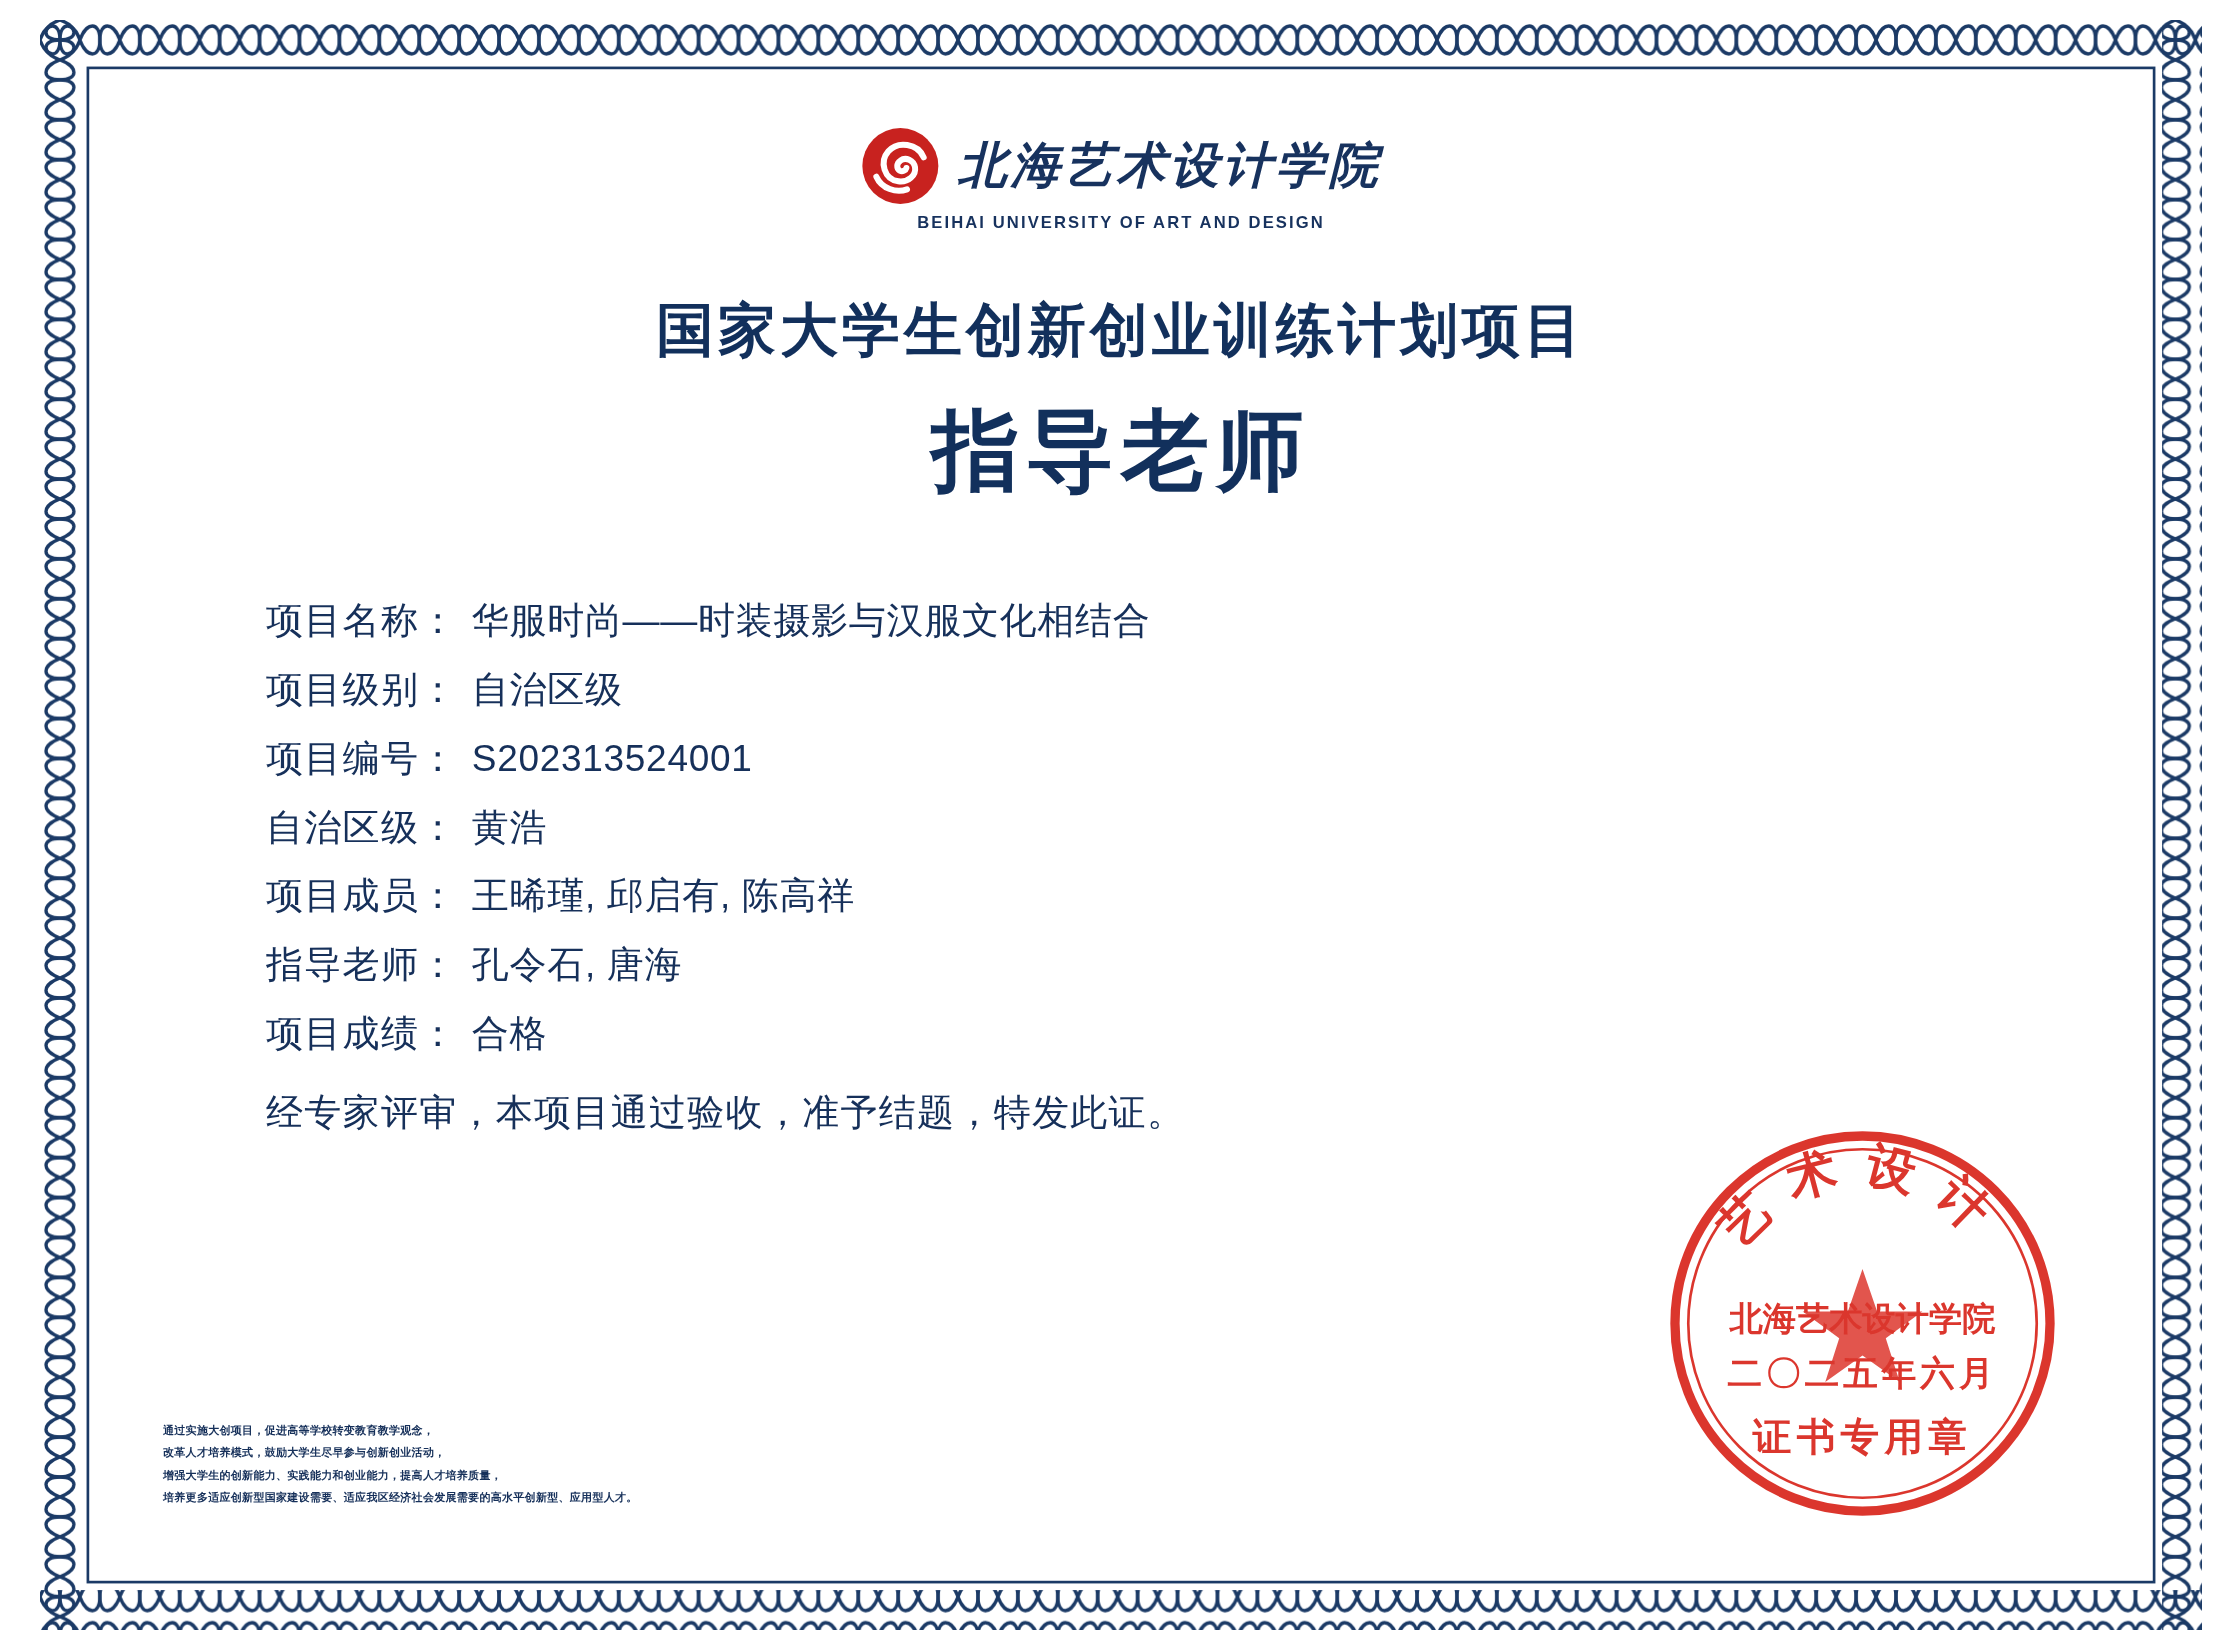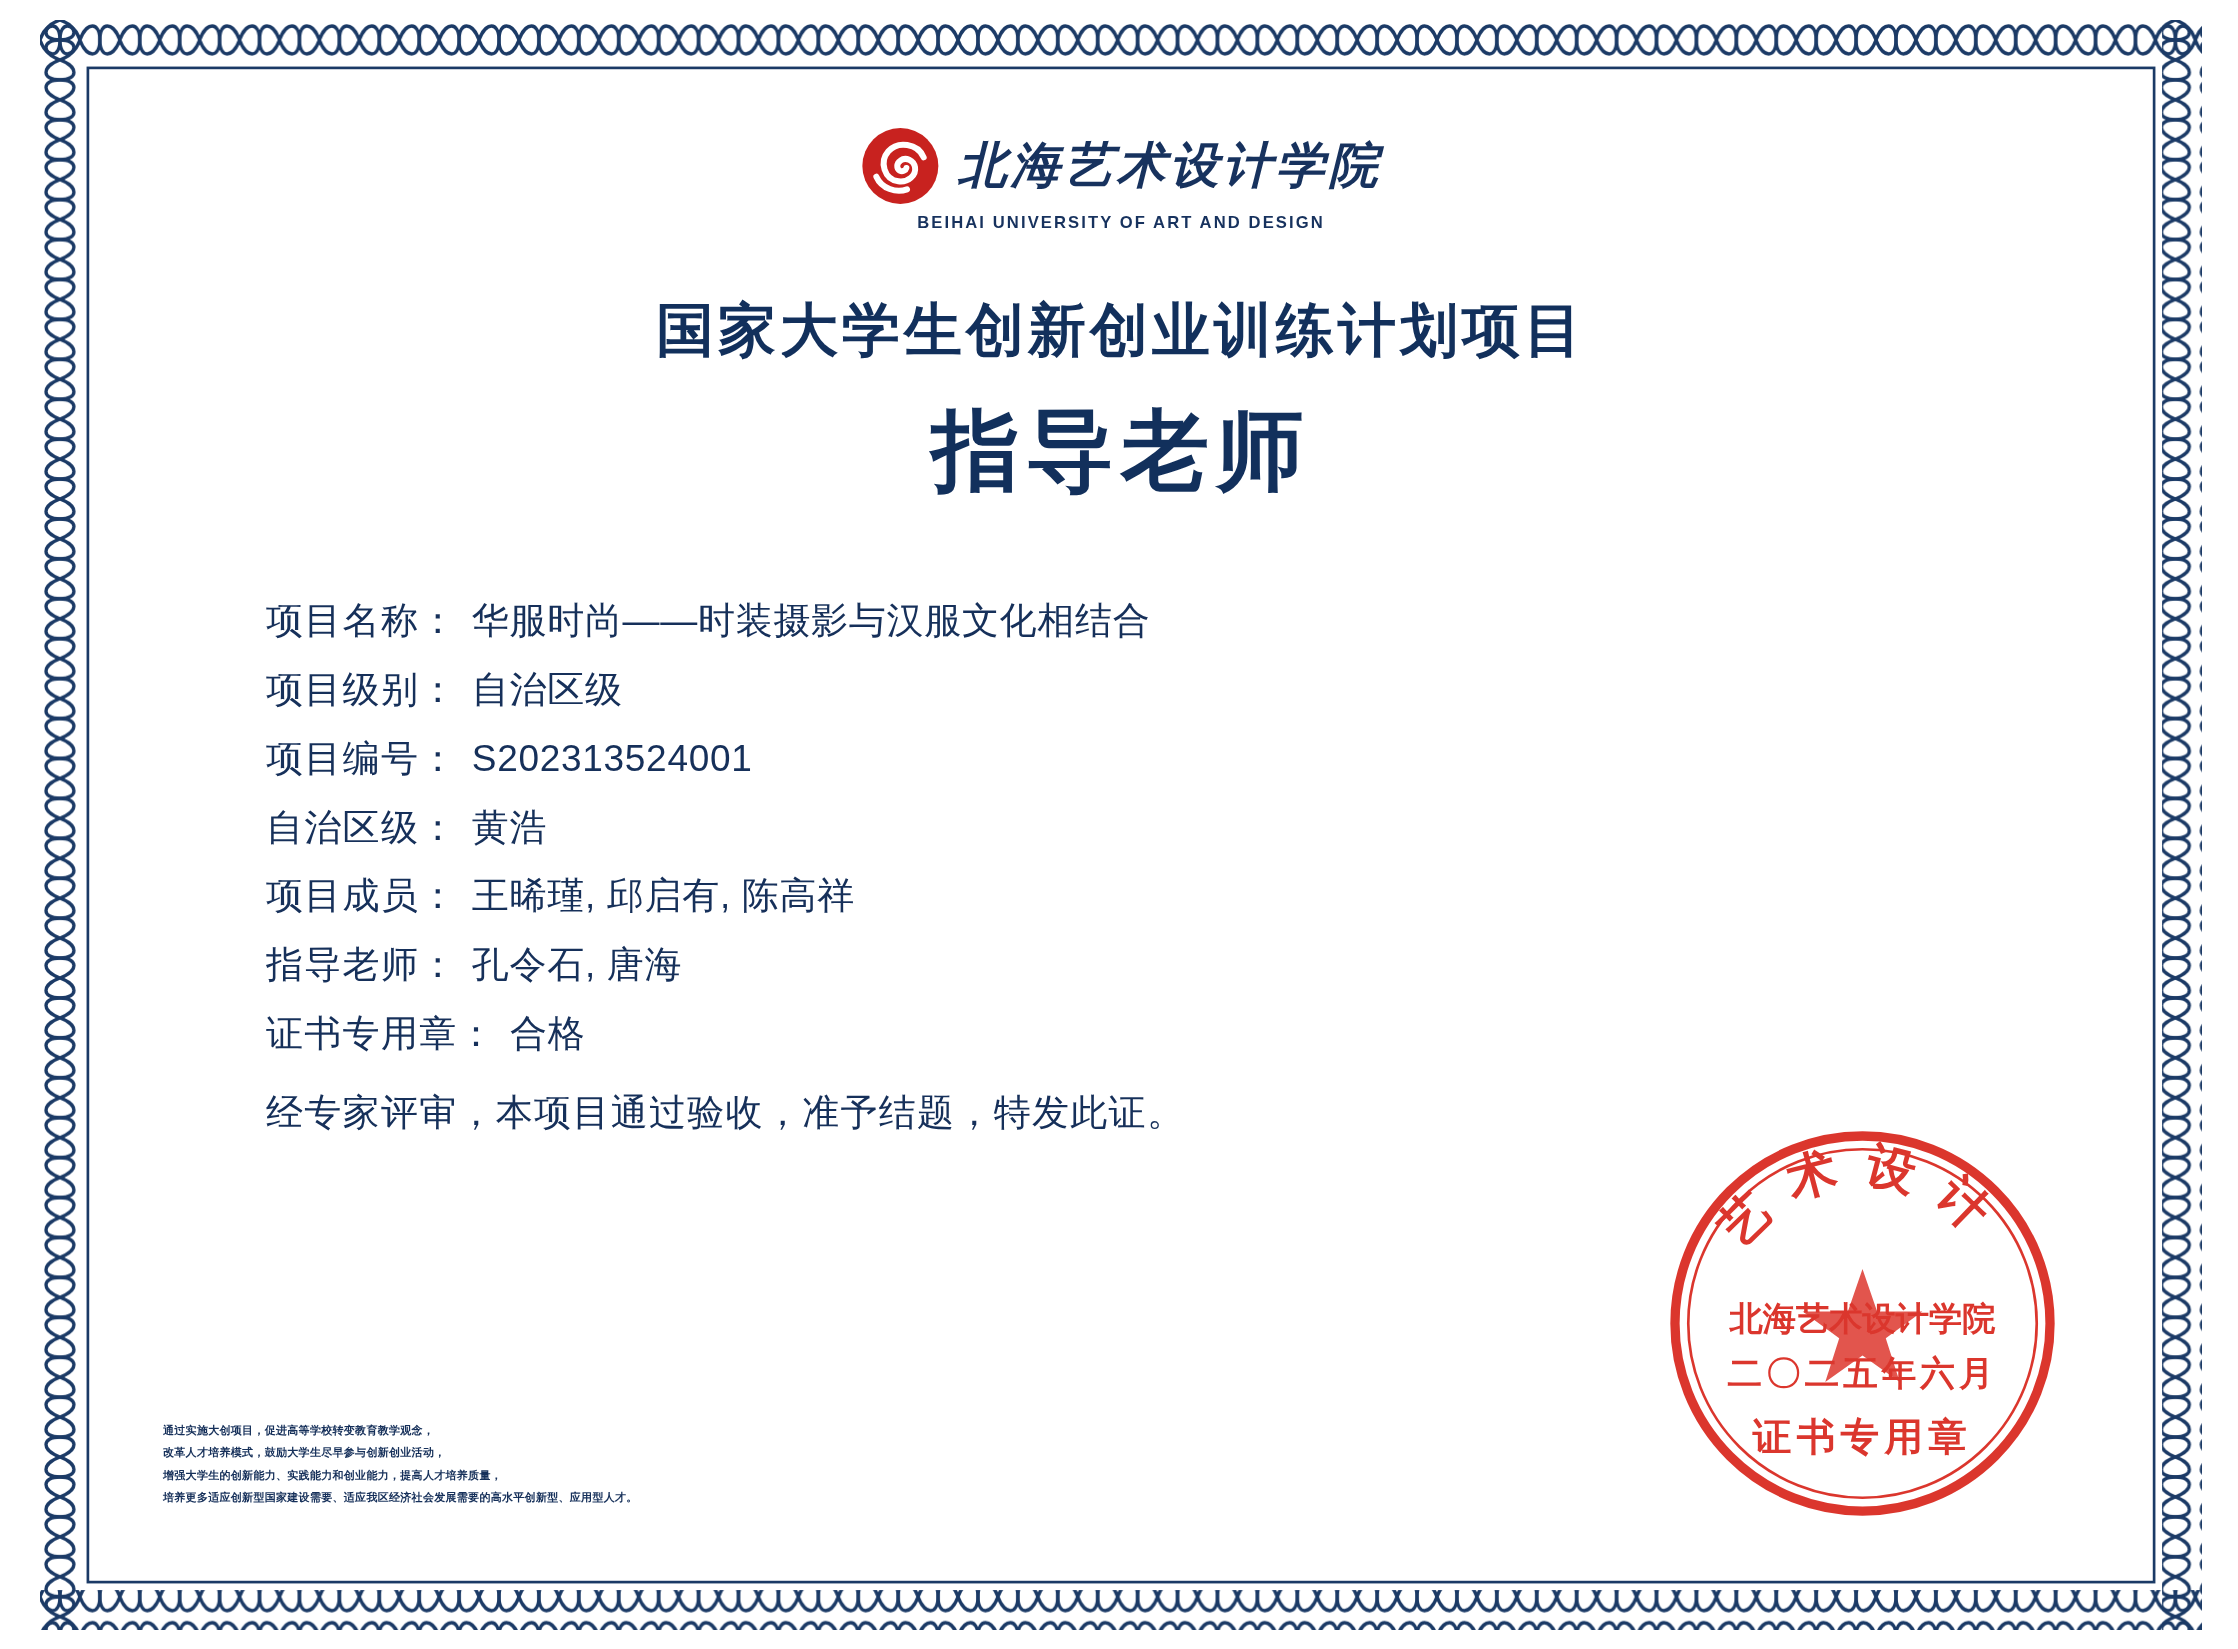--- a/index.html
+++ b/index.html
@@ -238,21 +238,21 @@
         <span class="field-label">项目成员：</span>
         <span class="field-value">王晞瑾, 邱启有, 陈高祥</span>
       </div>
 
       <div class="field-row">
         <span class="field-label">指导老师：</span>
         <span class="field-value">孔令石, 唐海</span>
       </div>
 
       <div class="field-row">
-        <span class="field-label">证书专用章：</span>
+        <span class="field-label">项目成绩：</span>
         <span class="field-value">合格</span>
       </div>
 
       <div class="statement">经专家评审，本项目通过验收，准予结题，特发此证。</div>
     </div>
 
     <div class="footer-note">
       <div>通过实施大创项目，促进高等学校转变教育教学观念，</div>
       <div>改革人才培养模式，鼓励大学生尽早参与创新创业活动，</div>
       <div>增强大学生的创新能力、实践能力和创业能力，提高人才培养质量，</div>

